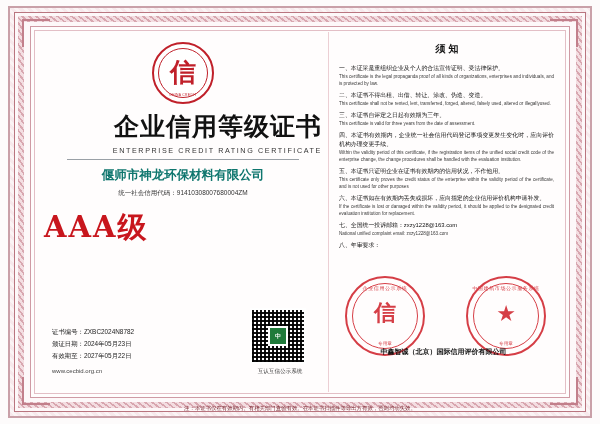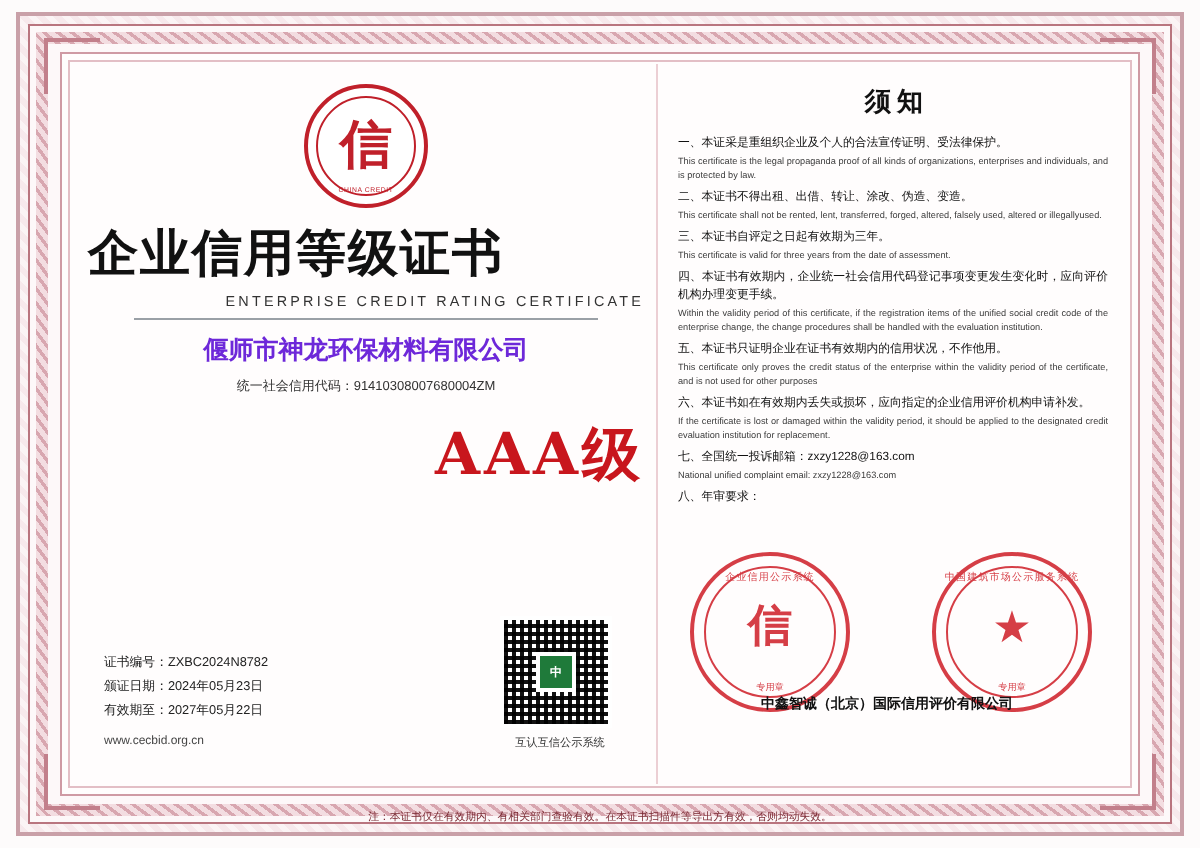--- a/index.html
+++ b/index.html
@@ -76,44 +76,44 @@
     position:absolute;left:0;right:0;top:50%;transform:translateY(-52%);
     text-align:center;color:#c0202a;font-size:26px;font-weight:bold;
     font-family:"DejaVu Serif",serif;
   }
   .logo-sub{
     position:absolute;left:0;right:0;bottom:5px;text-align:center;
     color:#c0202a;font-size:3.4px;letter-spacing:.3px;
   }
 
   .title-cn{
-    text-align:left;color:#111;font-weight:bold;
+    text-align:right;color:#111;font-weight:bold;
     font-size:25px;letter-spacing:1px;margin-top:6px;
     font-family:"DejaVu Sans",sans-serif;
   }
   .title-en{
     text-align:right;color:#333;font-size:7.2px;letter-spacing:1.6px;
     margin-top:3px;
   }
   .title-rule{
     width:232px;height:1px;background:#9aa0a6;margin:4px auto 0;
   }
   .company{
-    text-align:center;color:#6d28d9;font-weight:bold;font-size:12.5px;
+    text-align:center;color:#0f766e;font-weight:bold;font-size:12.5px;
     margin-top:7px;
   }
   .credit-code{
     text-align:center;color:#333;font-size:6.5px;margin-top:5px;
   }
   .desc{
     margin-top:9px;color:#1b1b1b;font-size:8px;line-height:1.75;
     text-align:justify;padding:0 4px;
   }
   .grade{
-    text-align:right;color:#c8161d;font-weight:bold;
+    text-align:left;color:#c8161d;font-weight:bold;
     font-size:29px;letter-spacing:2px;margin-top:10px;
     font-family:"DejaVu Serif",serif;
   }
 
   .meta{
     position:absolute;left:16px;bottom:30px;font-size:6.4px;color:#222;line-height:1.85;
   }
   .meta div{white-space:nowrap;}
   .qr{
     position:absolute;right:22px;bottom:28px;width:52px;height:52px;
@@ -132,21 +132,21 @@
   .qr-caption{
     position:absolute;right:6px;bottom:16px;width:84px;text-align:center;
     font-size:5.6px;color:#333;
   }
   .site{
     position:absolute;left:16px;bottom:18px;font-size:6px;color:#444;
   }
 
   
   .notice-title{
-    text-align:center;font-size:13px;font-weight:bold;color:#111;margin-top:2px;
+    text-align:center;font-size:10px;font-weight:bold;color:#111;margin-top:2px;
     letter-spacing:3px;
   }
   .notice-list{
     margin-top:8px;padding-right:4px;
   }
   .n-item{margin-bottom:3px;}
   .n-cn{font-size:5.9px;color:#111;line-height:1.55;text-align:justify;}
   .n-en{font-size:4.6px;color:#3a3a3a;line-height:1.5;text-align:justify;margin-top:1px;}
 
   

